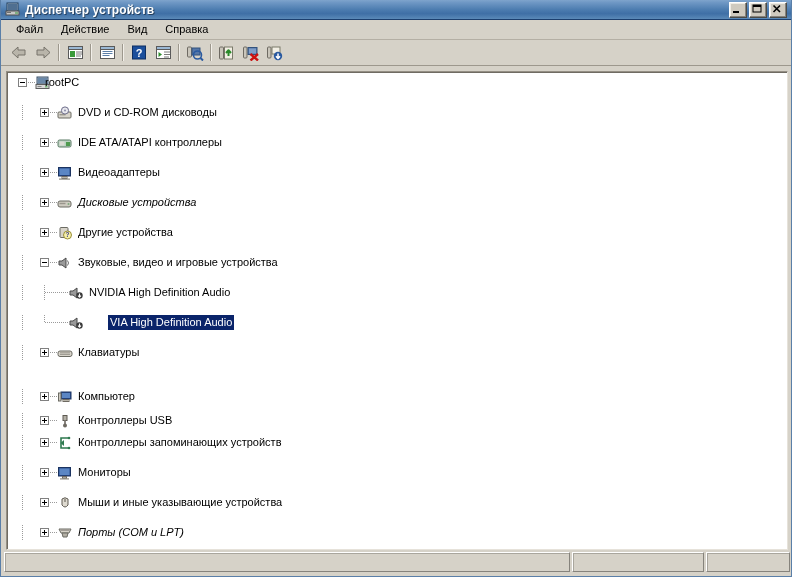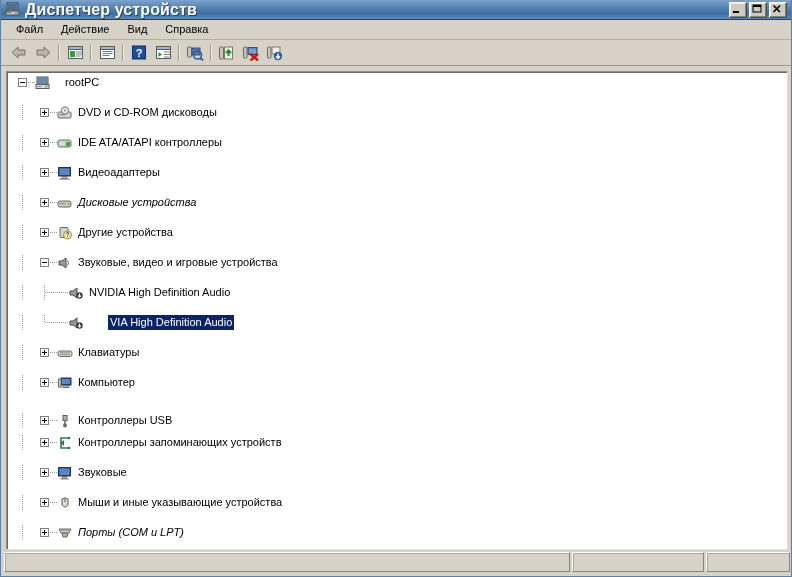--- a/index.html
+++ b/index.html
@@ -40,21 +40,21 @@
     border-bottom: 1px solid #1c3f6e;
   }
   #titlebar .tb-icon {
     width: 16px; height: 15px;
     margin-right: 4px;
     position: relative;
     flex: 0 0 auto;
   }
   #title-text {
     color: #ffffff;
-    font-size: 16px;
+    font-size: 12px;
     font-weight: bold;
     text-shadow: 1px 1px 0 rgba(0,0,0,.45);
     white-space: nowrap;
     letter-spacing: .1px;
   }
   #caption-buttons {
     margin-left: auto;
     display: flex;
     gap: 2px;
     padding-right: 2px;
@@ -359,21 +359,21 @@
         <div class="node" style="top: 0px;">
           <span class="twisty" style="left: 11px;"></span>
           <span class="dline" style="left: 21px; width: 7px;"></span>
           <span class="nicon" style="left: 28px;"><svg width="16" height="14" viewBox="0 0 16 14">
               <rect x="2" y="1" width="11" height="7" fill="#aebdcb" stroke="#39506a"></rect>
               <rect x="3" y="2" width="9" height="5" fill="#6a88a8"></rect>
               <rect x="1" y="8.5" width="13" height="4" fill="#d9d9d9" stroke="#5e5e5e"></rect>
               <rect x="2.5" y="10" width="4" height="1" fill="#888"></rect>
               <rect x="10" y="9.5" width="2.5" height="2" fill="#7ab87a"></rect>
             </svg></span>
-          <span class="nlabel" style="left: 56px; text-align: right;">rootPC</span>
+          <span class="nlabel" style="left: 36px; text-align: right;">rootPC</span>
         </div>
         <div class="node" style="top: 15px;">
           <span class="vline" style="left: 15px; top: 0px; height: 15px;"></span>
           <span class="twisty plus" style="left: 33px;"></span>
           <span class="dline" style="left: 43px; width: 7px;"></span>
           <span class="nicon" style="left: 50px;"><svg width="16" height="14" viewBox="0 0 16 14">
               <rect x="1" y="6" width="13" height="6" rx="1" fill="#d8d4ca" stroke="#6b6b63"></rect>
               <rect x="2.5" y="8" width="6" height="1.4" fill="#9a968d"></rect>
               <circle cx="8" cy="4.5" r="3.6" fill="#e8e8ee" stroke="#6d6d8a"></circle>
               <circle cx="8" cy="4.5" r="1" fill="#8d8da8"></circle>
@@ -460,21 +460,21 @@
         <div class="node" style="top: 135px;">
           <span class="vline" style="left: 15px; top: 0px; height: 15px;"></span>
           <span class="twisty plus" style="left: 33px;"></span>
           <span class="dline" style="left: 43px; width: 7px;"></span>
           <span class="nicon" style="left: 50px;"><svg width="16" height="14" viewBox="0 0 16 14">
               <rect x="1" y="5" width="14" height="5.5" rx="2" fill="#d8d4ca" stroke="#6b6b63"></rect>
               <path d="M3 6.8h10M3 8.4h10" stroke="#9a968d" stroke-width="1"></path>
             </svg></span>
           <span class="nlabel" style="left: 69px;">Клавиатуры</span>
         </div>
-        <div class="node" style="top: 150px;">
+        <div class="node" style="top: 164px;">
           <span class="vline" style="left: 15px; top: 0px; height: 15px;"></span>
           <span class="twisty plus" style="left: 33px;"></span>
           <span class="dline" style="left: 43px; width: 7px;"></span>
           <span class="nicon" style="left: 50px;"><svg width="16" height="14" viewBox="0 0 16 14">
               <rect x="4" y="2" width="10" height="7" fill="#2a4f8f" stroke="#1b3360"></rect>
               <rect x="5" y="3" width="8" height="5" fill="#5b86c4"></rect>
               <rect x="1.5" y="3" width="2.5" height="8" fill="#cfcbc1" stroke="#6b6b63"></rect>
               <rect x="6" y="9.5" width="6" height="2" fill="#b9b5aa" stroke="#6e6a62"></rect>
             </svg></span>
           <span class="nlabel" style="left: 69px;">Компьютер</span>
@@ -505,21 +505,21 @@
         <div class="node" style="top: 195px;">
           <span class="vline" style="left: 15px; top: 0px; height: 15px;"></span>
           <span class="twisty plus" style="left: 33px;"></span>
           <span class="dline" style="left: 43px; width: 7px;"></span>
           <span class="nicon" style="left: 50px;"><svg width="16" height="14" viewBox="0 0 16 14">
               <rect x="1.5" y="1.5" width="12" height="8.5" fill="#2a4f8f" stroke="#1b3360"></rect>
               <rect x="2.5" y="2.5" width="10" height="6.5" fill="#5b86c4"></rect>
               <rect x="5.5" y="10.5" width="4" height="1.8" fill="#b9b5aa" stroke="#6e6a62"></rect>
               <rect x="3" y="12.3" width="9" height="1.2" fill="#8e8a80"></rect>
             </svg></span>
-          <span class="nlabel" style="left: 69px;">Звуковые</span>
+          <span class="nlabel" style="left: 69px;">Мониторы</span>
         </div>
         <div class="node" style="top: 210px;">
           <span class="vline" style="left: 15px; top: 0px; height: 15px;"></span>
           <span class="twisty plus" style="left: 33px;"></span>
           <span class="dline" style="left: 43px; width: 7px;"></span>
           <span class="nicon" style="left: 50px;"><svg width="16" height="14" viewBox="0 0 16 14">
               <path d="M5 3 Q8 0.5 11 3 L11 9 Q8 13 5 9 Z" fill="#dedad0" stroke="#5e5a52"></path>
               <path d="M8 3 L8 6" stroke="#5e5a52"></path>
               <rect x="7.3" y="3.4" width="1.4" height="2" fill="#9a968d"></rect>
             </svg></span>

